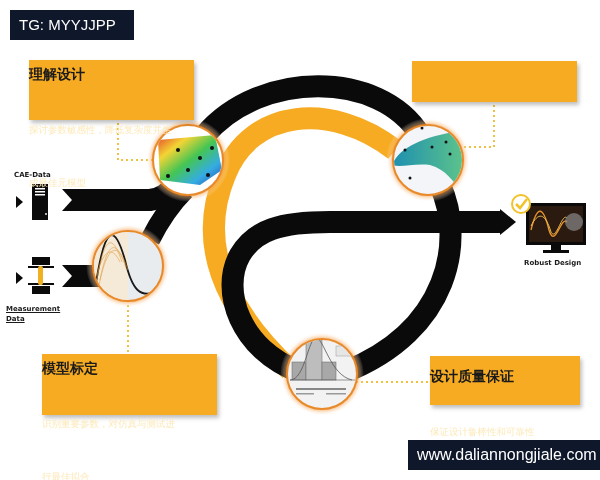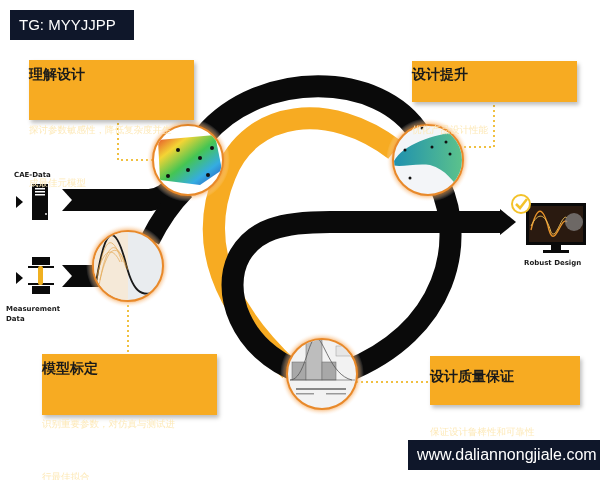--- a/index.html
+++ b/index.html
@@ -186,35 +186,33 @@
     <rect x="543" y="250" width="26" height="3" fill="#0a0a0a"></rect>
     <circle cx="521" cy="204" r="9" fill="#ffffff" stroke="#f3c22a" stroke-width="2"></circle>
     <path d="M516 204 L520 208 L527 199" stroke="#f3c22a" stroke-width="2.5" fill="none"></path>
   </g>
 </svg>
 
 <div class="wm" id="wm-top">TG: MYYJJPP</div>
 <div class="wm" id="wm-bottom">www.daliannongjiale.com</div>
 
 <div class="src-label" style="left:14px; top:170px; width:44px;">CAE-Data</div>
-<div class="src-label" style="left:6px; top:304px; width:60px;">
+<div class="src-label" style="left:6px; top:304px; width:60px;text-decoration:underline;">
   <div>Measurement</div>
   <div>Data</div>
 </div>
 <div class="src-label" style="left:524px; top:258px; width:70px;">Robust Design</div>
 
 <div class="box" id="box-understand">
   <div class="title">理解设计</div>
   <div class="desc">探讨参数敏感性，降低复杂度并生</div>
   <div class="desc">成最佳元模型</div>
 </div>
 
 <div class="box" id="box-improve">
-  <div class="title">设计提升</div>
-  <div class="desc">优化产品设计性能</div>
 </div>
 
 <div class="box" id="box-calibrate">
   <div class="title">模型标定</div>
   <div class="desc">识别重要参数，对仿真与测试进</div>
   <div class="desc">行最佳拟合</div>
 </div>
 
 <div class="box" id="box-quality">
   <div class="title">设计质量保证</div>

